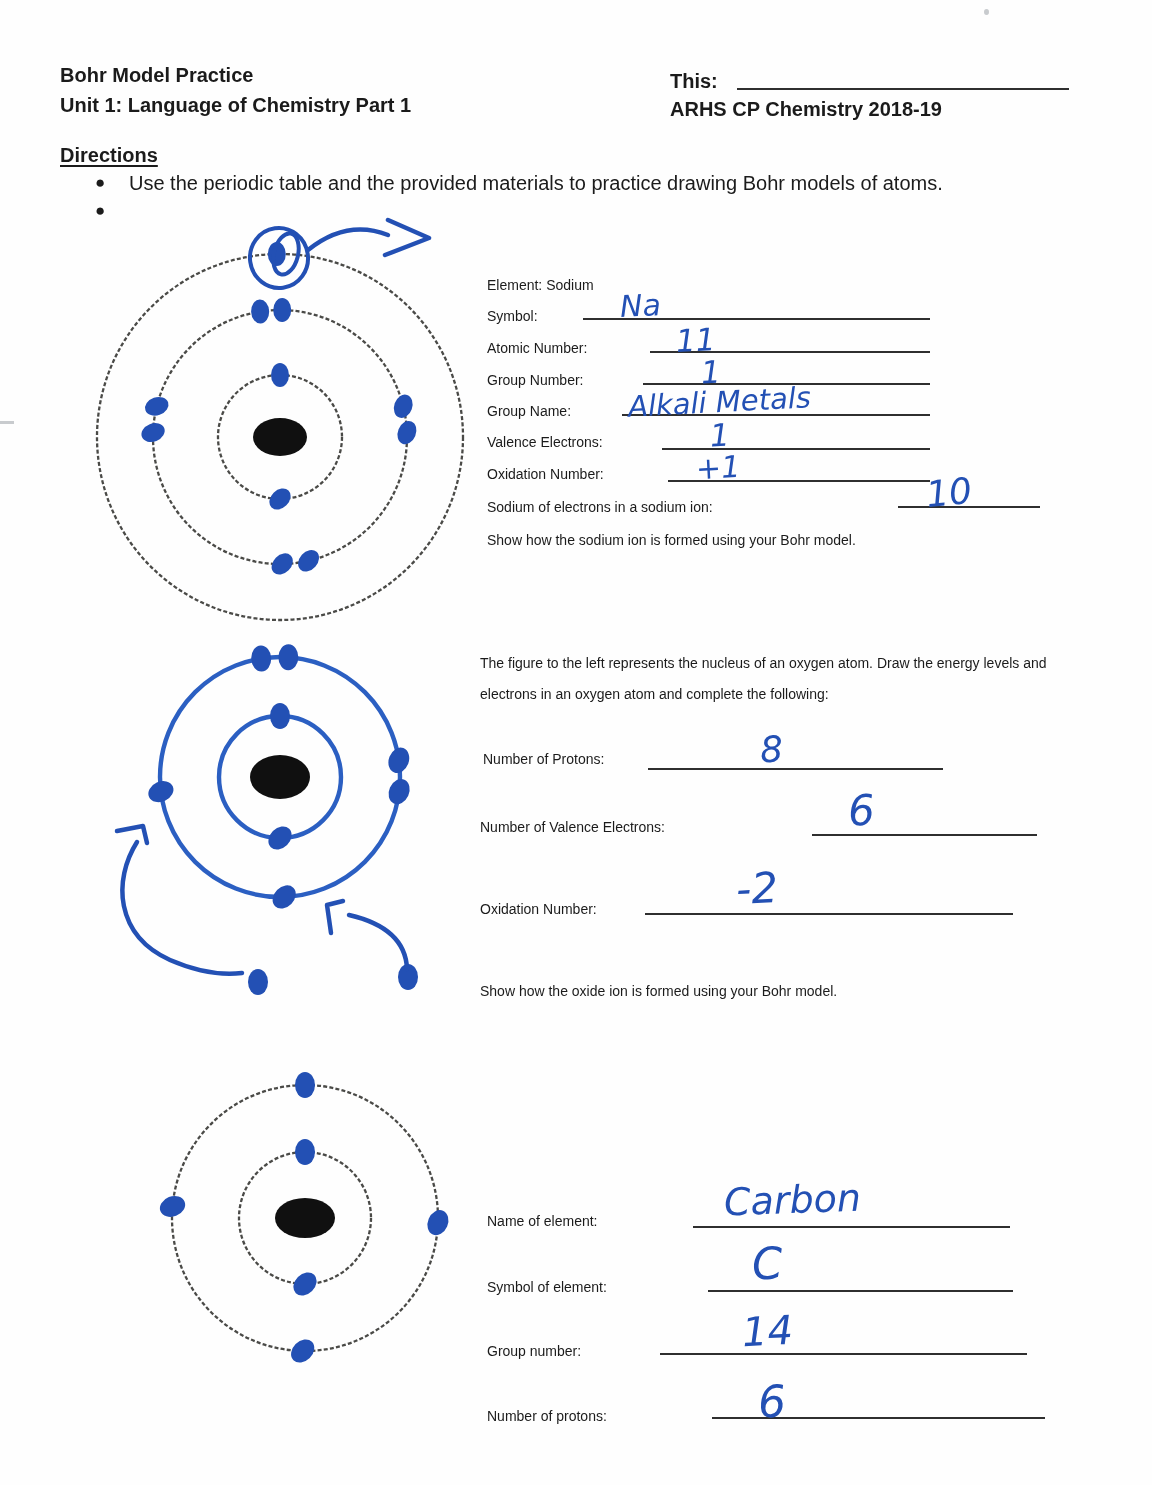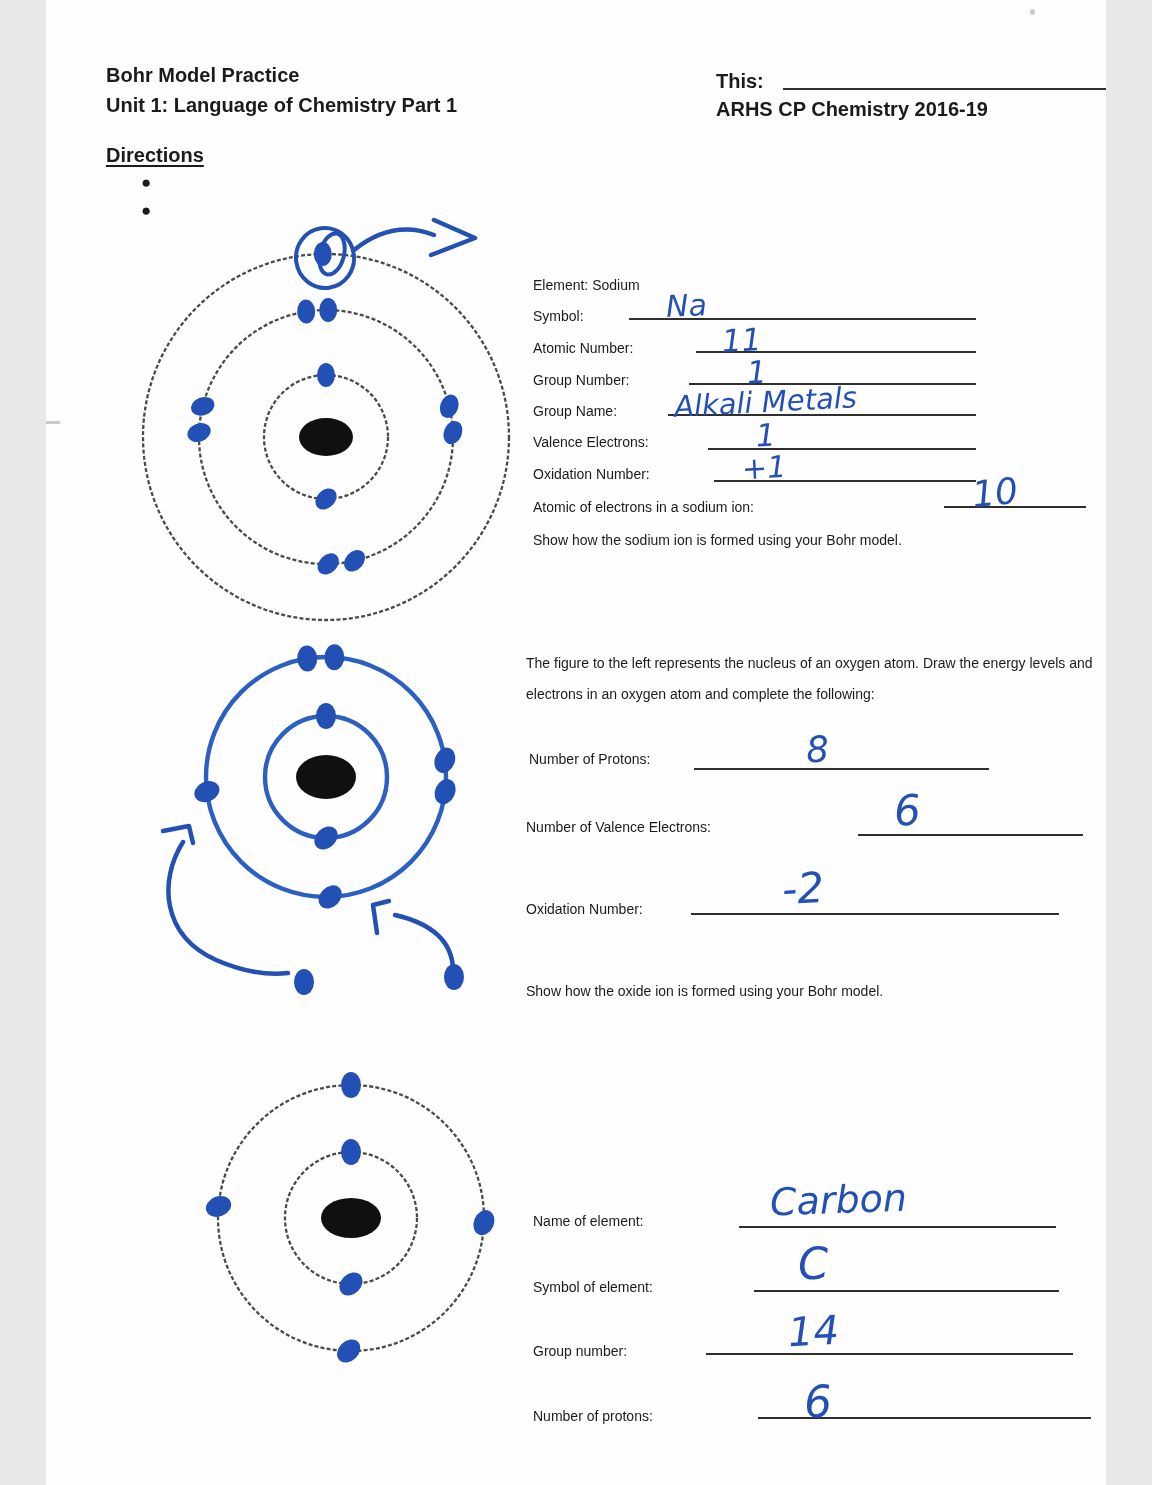--- a/index.html
+++ b/index.html
@@ -1,17 +1,17 @@
 <!DOCTYPE html>
 <html><head>
 <meta charset="utf-8">
 <style>
   html,body{margin:0;padding:0;background:#e8e8e8;}
   #page{
-    position:relative;width:1060px;height:1485px;background:#fefefe;
+    position:relative;width:1152px;height:1485px;background:#fefefe;
     font-family:"Liberation Sans",sans-serif;color:#1b1b1b;overflow:hidden;
     margin:0 auto;
   }
   .abs{position:absolute;}
   .bold{font-weight:bold;}
   .t20{font-size:20px;}
   .t21{font-size:14px;line-height:31px;}
   .heading-underline{text-decoration:underline;text-decoration-thickness:2px;text-underline-offset:3px;}
   .blank-line{position:absolute;border-bottom:2px solid #2f2f2f;height:0;}
   .bullet-row{position:absolute;display:flex;font-size:20px;width:980px;}
@@ -25,25 +25,26 @@
 </style>
 </head>
 <body>
 
 <div id="page">
 
   <div class="abs bold t20" style="left:60px;top:64px">Bohr Model Practice</div>
   <div class="abs bold t20" style="left:60px;top:94px">Unit 1:  Language of Chemistry Part 1</div>
   <div class="abs bold t20" style="left:670px;top:70px">This:</div>
   <div class="blank-line" style="left:737px;top:88px;width:332px"></div>
-  <div class="abs bold t20" style="left:670px;top:98px">ARHS CP Chemistry 2016-19</div>
+  <div class="abs bold t20" style="left:670px;top:98px">ARHS CP Chemistry 2018-19</div>
 
   <div class="abs bold t20 heading-underline" style="left:60px;top:144px">Directions</div>
   <div class="bullet-row" style="left:95px;top:172px">
     <span class="bullet-glyph">●</span>
+    <span>Use the periodic table and the provided materials to practice drawing Bohr models of atoms.</span>
   </div>
   <div class="bullet-row" style="left:95px;top:200px">
     <span class="bullet-glyph">●</span>
   </div>
 
   <svg class="bohr" style="left:55px;top:215px" width="450" height="430" viewBox="0 0 450 430">
       <circle cx="225" cy="222" r="62" fill="none" stroke="#4a4a47" stroke-width="2.3" stroke-dasharray="4 2.2"></circle>
       <circle cx="225" cy="222" r="127" fill="none" stroke="#4a4a47" stroke-width="2.3" stroke-dasharray="4 2.2"></circle>
       <circle cx="225" cy="222" r="183" fill="none" stroke="#4a4a47" stroke-width="2.3" stroke-dasharray="4 2.2"></circle>
       <ellipse cx="225" cy="222" rx="27" ry="19" fill="#101010"></ellipse>
@@ -113,21 +114,21 @@
   <span class="hw" style="left:628px;top:385px;font-size:29px">Alkali Metals</span>
 
   <div class="abs t21" style="left:487px;top:427px">Valence Electrons:</div>
   <div class="blank-line" style="left:662px;top:448px;width:268px"></div>
   <span class="hw" style="left:710px;top:417px;font-size:31px">1</span>
 
   <div class="abs t21" style="left:487px;top:459px">Oxidation Number:</div>
   <div class="blank-line" style="left:668px;top:480px;width:262px"></div>
   <span class="hw" style="left:696px;top:450px;font-size:30px">+1</span>
 
-  <div class="abs t21" style="left:487px;top:492px">Atomic of electrons in a sodium ion:</div>
+  <div class="abs t21" style="left:487px;top:492px">Sodium of electrons in a sodium ion:</div>
   <div class="blank-line" style="left:898px;top:506px;width:142px"></div>
   <span class="hw" style="left:926px;top:472px;font-size:36px;transform:rotate(-6deg)">10</span>
 
   <div class="abs t21" style="left:480px;top:648px;width:625px">The figure to the left represents the nucleus of an oxygen atom.  Draw the energy levels and electrons in an oxygen atom and complete the following:</div>
 
   <div class="abs t21" style="left:487px;top:525px;width:578px">Show how the sodium ion is formed using your Bohr model.</div>
 
   <div class="abs t21" style="left:483px;top:744px">Number of Protons:</div>
   <div class="blank-line" style="left:648px;top:768px;width:295px"></div>
   <span class="hw" style="left:760px;top:729px;font-size:36px">8</span>

